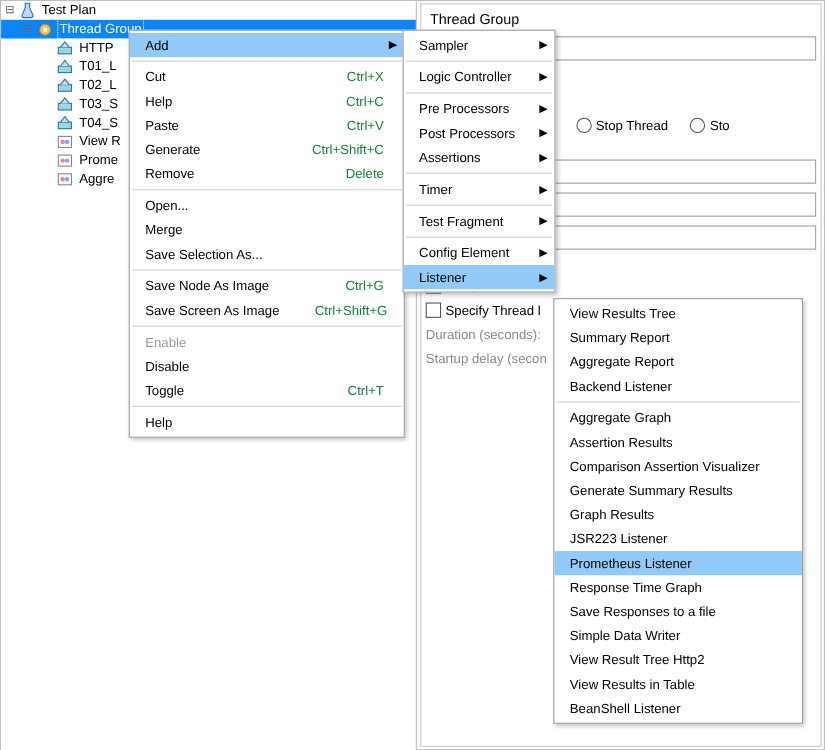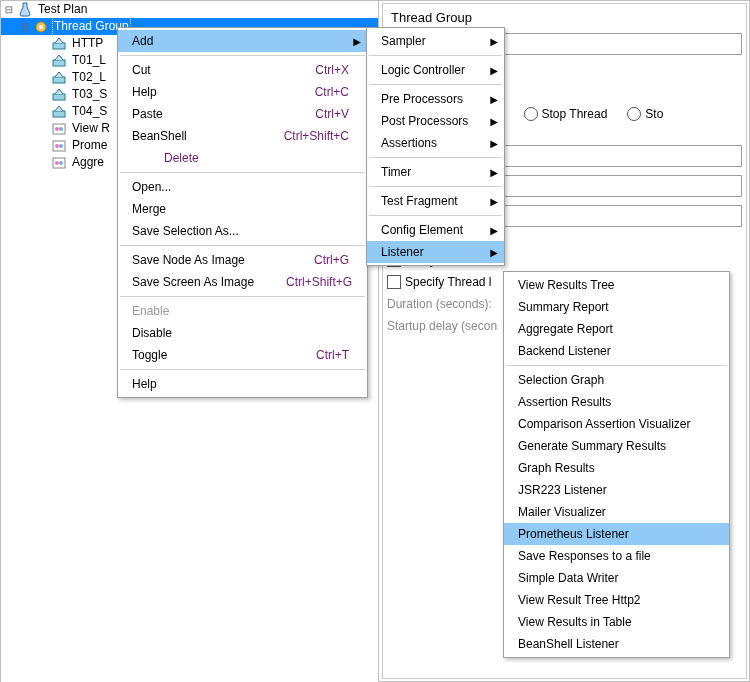--- a/index.html
+++ b/index.html
@@ -22,21 +22,21 @@
   .row.fade,.row.fade label{color:#8a8a8a}
   .row input[type=text]{flex:1;border:1px solid #9e9e9e;height:18px;padding:1px 3px;font:inherit}
   .radio{display:inline-flex;align-items:center;gap:4px;margin-right:14px}
   .radio .circ{width:12px;height:12px;border:1px solid #555;border-radius:50%}
   .check{display:inline-flex;align-items:center;gap:4px}
   .check .box{width:12px;height:12px;border:1px solid #555;display:flex;align-items:center;justify-content:center;font-size:10px;line-height:10px}
   
   .menu{position:absolute;background:#fff;border:1px solid #9e9e9e;box-shadow:2px 2px 4px rgba(0,0,0,.25);padding:2px 0;font-size:12px}
   .mi{display:flex;align-items:center;height:22px;padding:0 18px 0 14px;position:relative;white-space:nowrap}
   .mi .t{flex:1}
-  .mi .sc{color:#701a75;margin-left:32px}
+  .mi .sc{color:#15803d;margin-left:32px}
   .mi .arr{position:absolute;right:6px;font-size:10px;color:#000}
   .mi.hl{background:#91c9f7}
   .mi.dis{color:#9a9a9a}
   .sep{height:1px;background:#d0d0d0;margin:3px 2px}
   
   svg{display:block}
 </style>
 </head>
 <body>
 
@@ -215,24 +215,25 @@
       </div>
     <div class="mi">
         <span class="t">Help</span>
         <span class="sc">Ctrl+C</span>
       </div>
     <div class="mi">
         <span class="t">Paste</span>
         <span class="sc">Ctrl+V</span>
       </div>
     <div class="mi">
-        <span class="t">BeanShell</span>
+        <span class="t">Generate</span>
         <span class="sc">Ctrl+Shift+C</span>
       </div>
     <div class="mi">
+        <span class="t">Remove</span>
         <span class="sc">Delete</span>
       </div>
     <div class="sep"></div>
     <div class="mi">
         <span class="t">Open...</span>
       </div>
     <div class="mi">
         <span class="t">Merge</span>
       </div>
     <div class="mi">
@@ -316,44 +317,44 @@
         <span class="t">Summary Report</span>
       </div>
     <div class="mi">
         <span class="t">Aggregate Report</span>
       </div>
     <div class="mi">
         <span class="t">Backend Listener</span>
       </div>
     <div class="sep"></div>
     <div class="mi">
-        <span class="t">Selection Graph</span>
+        <span class="t">Aggregate Graph</span>
       </div>
     <div class="mi">
         <span class="t">Assertion Results</span>
       </div>
     <div class="mi">
         <span class="t">Comparison Assertion Visualizer</span>
       </div>
     <div class="mi">
         <span class="t">Generate Summary Results</span>
       </div>
     <div class="mi">
         <span class="t">Graph Results</span>
       </div>
     <div class="mi">
         <span class="t">JSR223 Listener</span>
-      </div>
-    <div class="mi">
-        <span class="t">Mailer Visualizer</span>
       </div>
     <div class="mi hl">
         <span class="t">Prometheus Listener</span>
       </div>
     <div class="mi">
+        <span class="t">Response Time Graph</span>
+      </div>
+    <div class="mi">
         <span class="t">Save Responses to a file</span>
       </div>
     <div class="mi">
         <span class="t">Simple Data Writer</span>
       </div>
     <div class="mi">
         <span class="t">View Result Tree Http2</span>
       </div>
     <div class="mi">
         <span class="t">View Results in Table</span>

